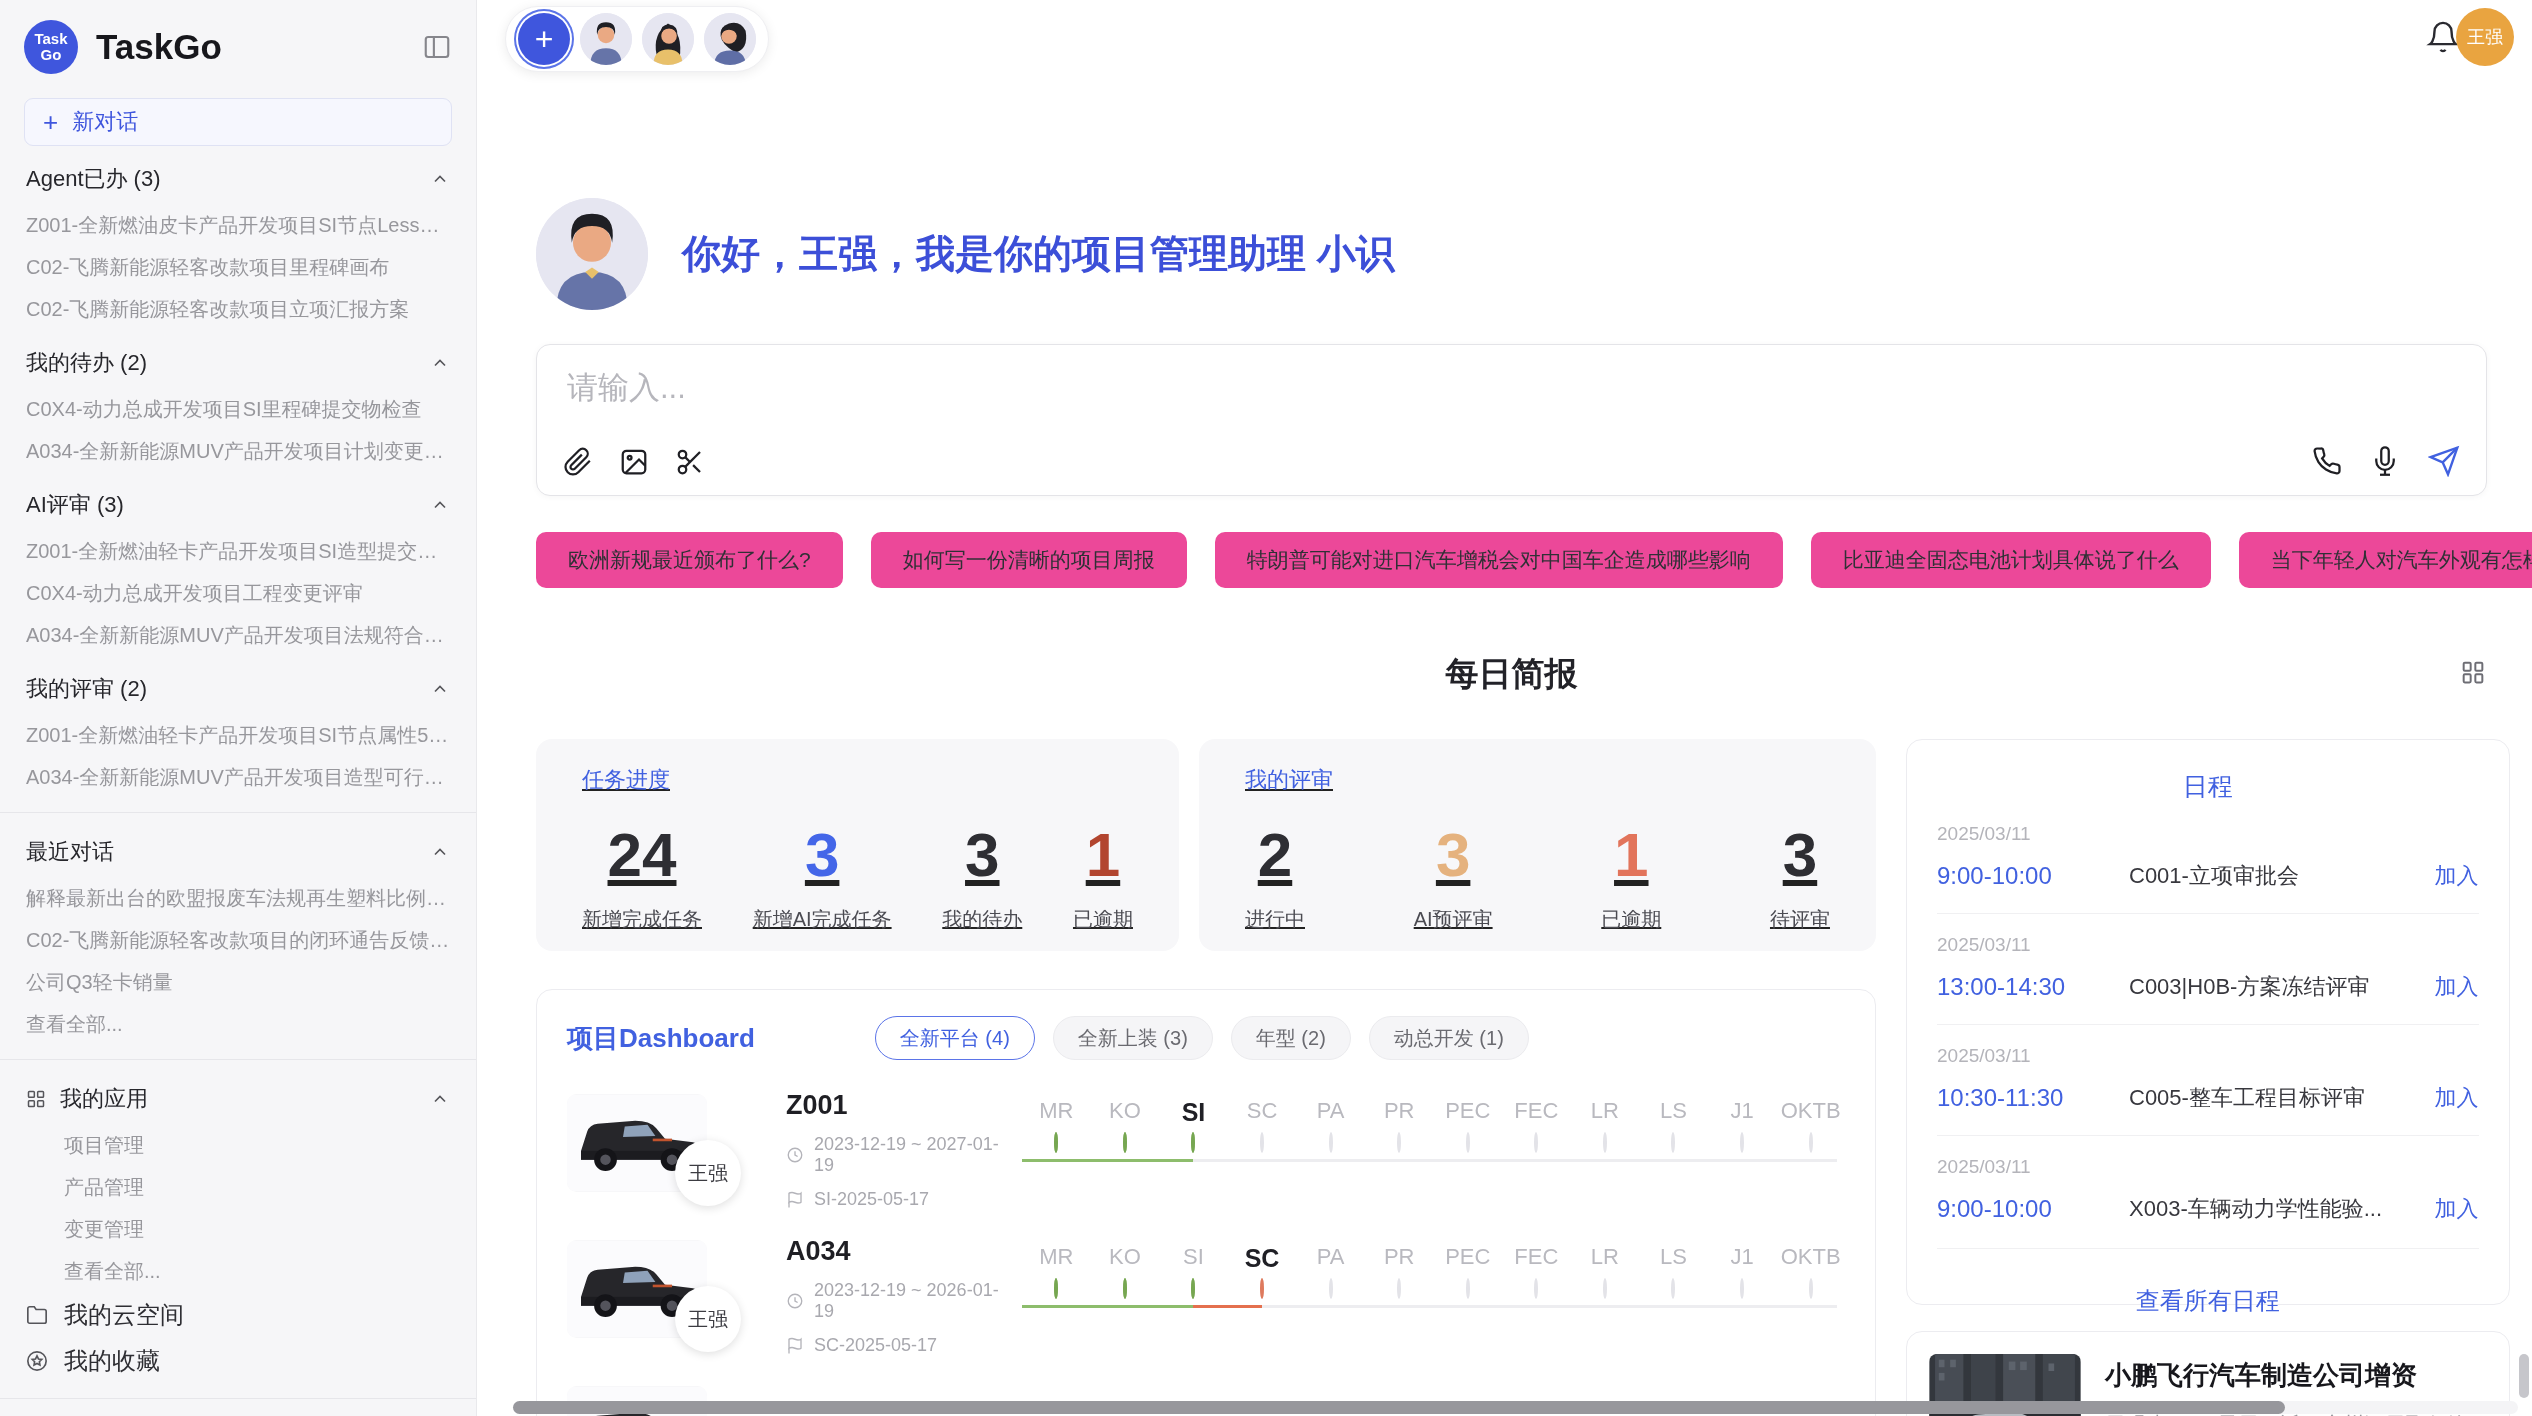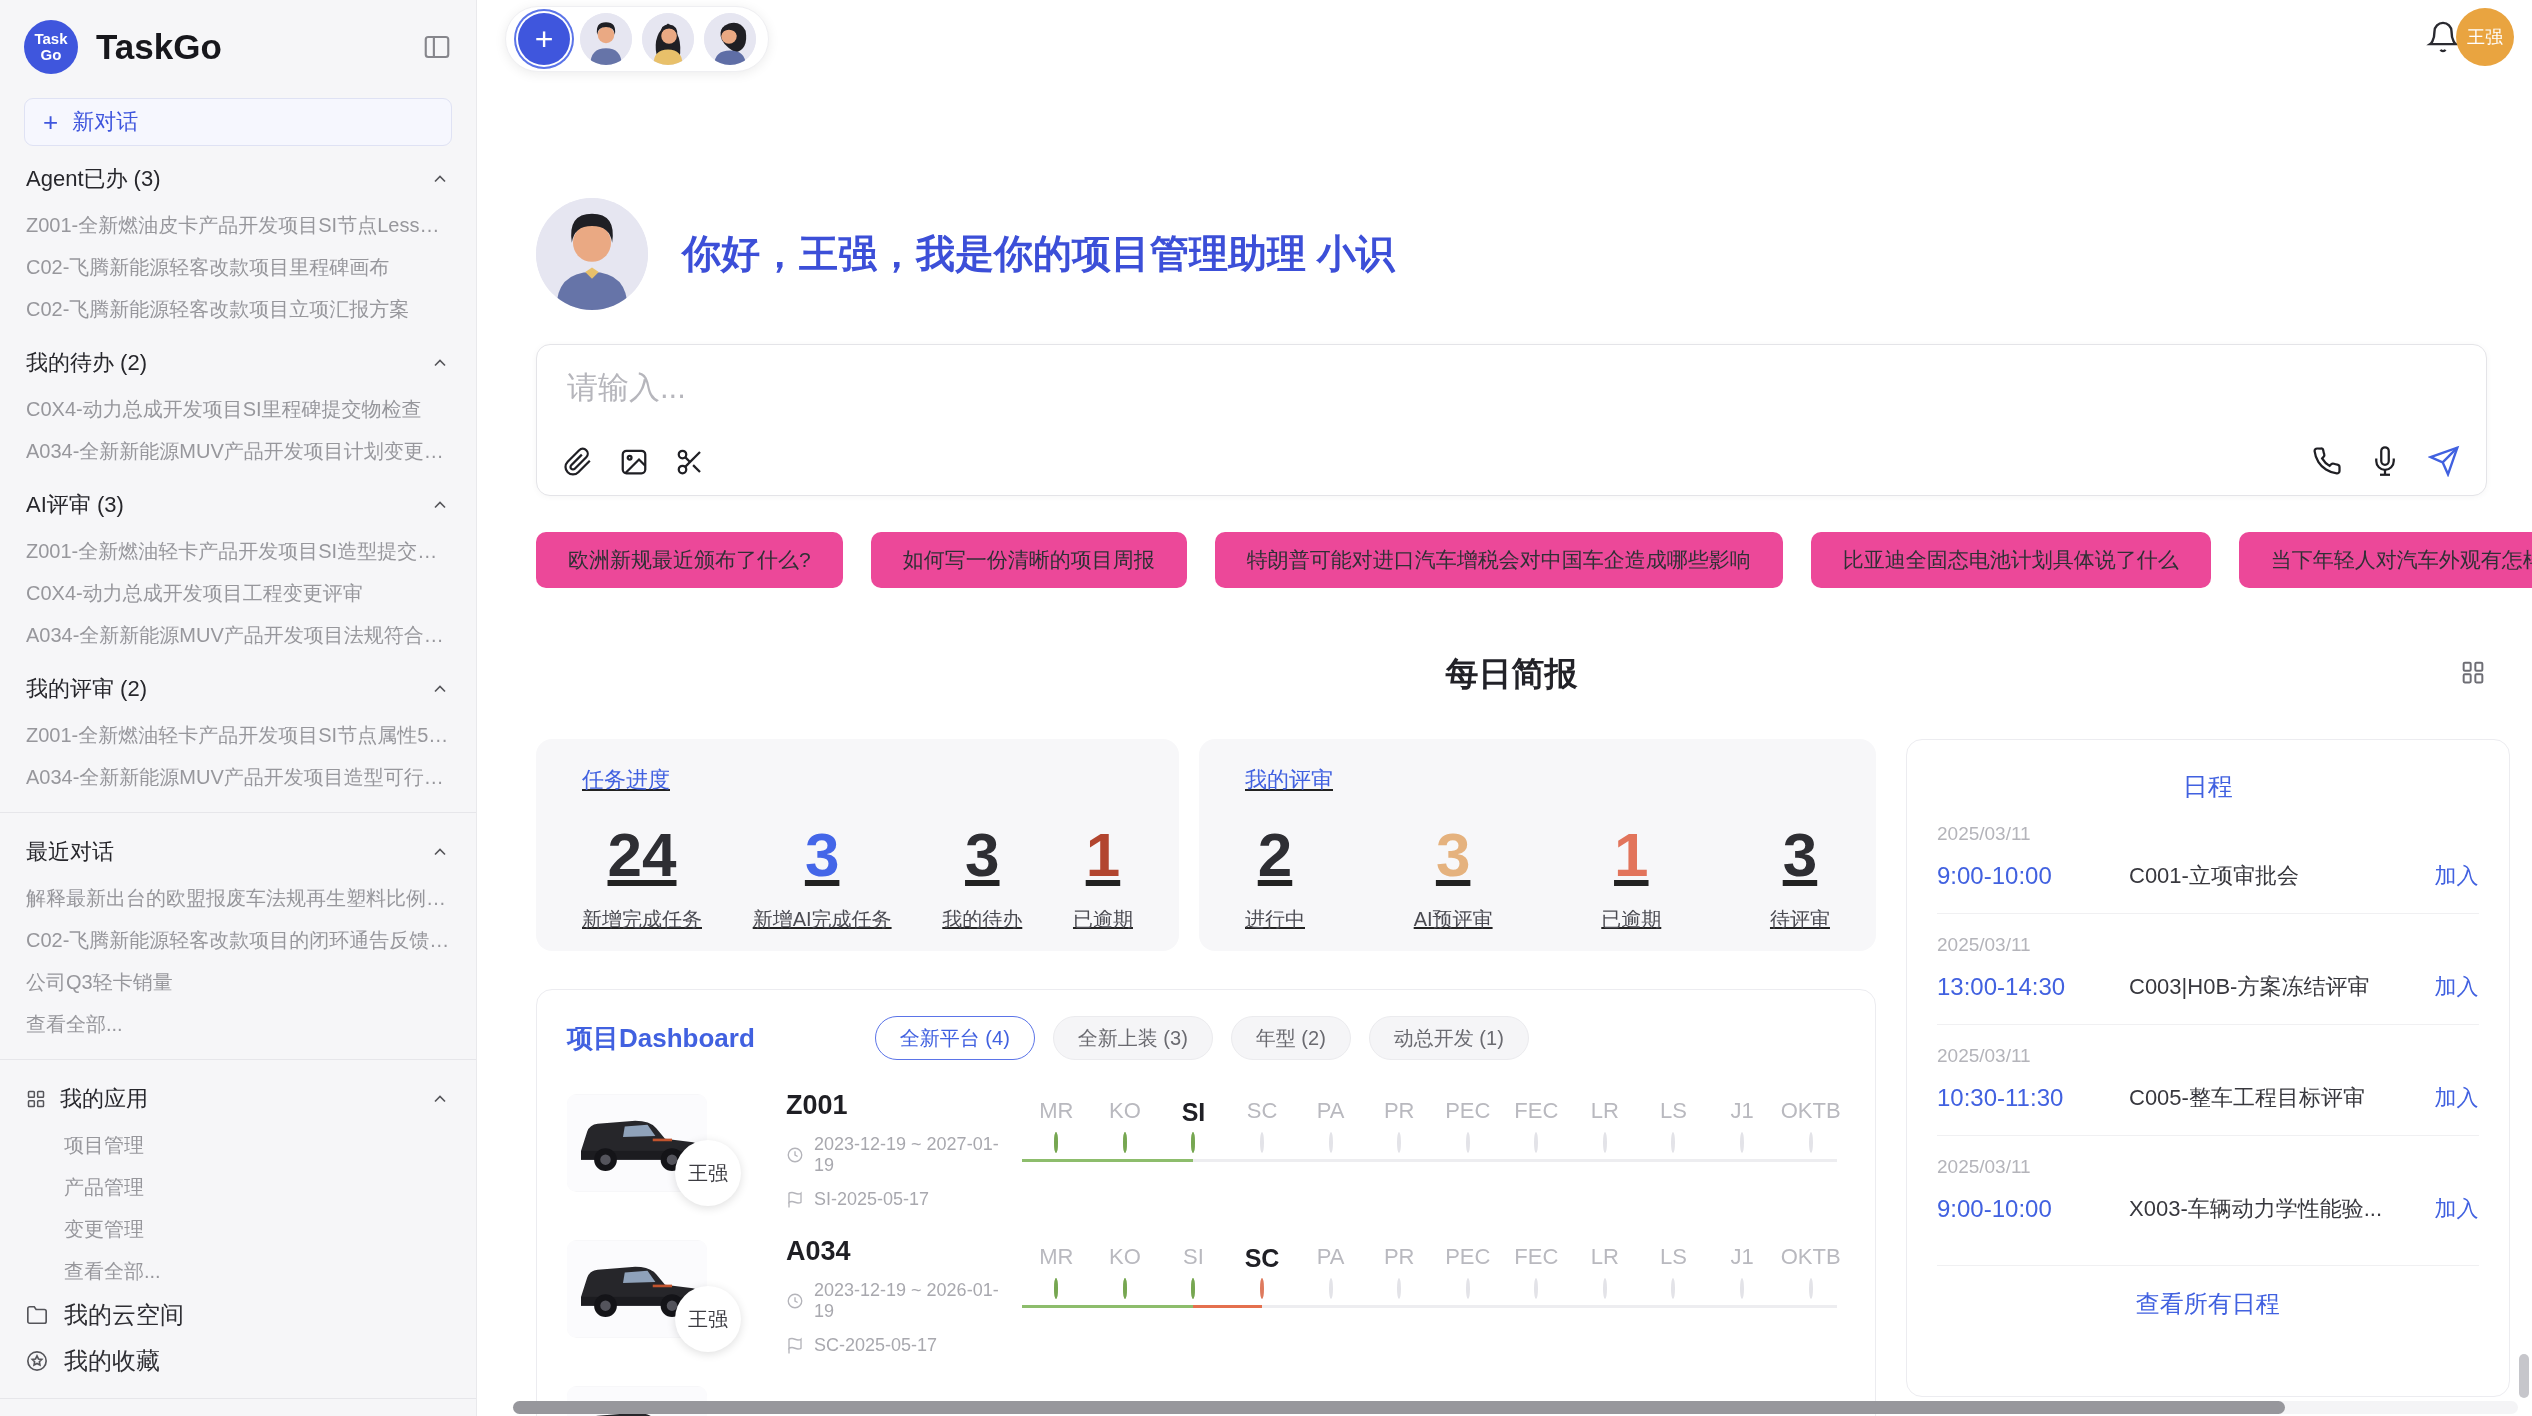--- a/index.html
+++ b/index.html
@@ -85,30 +85,30 @@
   .line{position:absolute;top:61px;height:3px;background:#ededf0;left:1%;right:1%;}
   .line-green{position:absolute;top:61px;height:3px;background:#8dbd6c;left:0;width:20.8%;}
   .line-red{position:absolute;top:61px;height:3px;background:#e4704e;left:20.8%;width:8.4%;}
   .ms-cell{flex:1;text-align:center;position:relative;}
   .ms-label{font-size:22px;color:#b9b9bf;height:36px;display:block;}
   .ms-label.current{color:#202026;font-weight:700;font-size:25px;}
   .ms-dot{width:22px;height:28px;border-radius:50%;background:#fff;border:2px solid #e3e3e8;margin:12px auto 0;position:relative;}
   .ms-dot.done{background:#a9cb8d;border-color:#76a651;}
   .ms-dot.overdue{background:#f8e3dc;border-color:#de7a5e;}
 
-  .sched-card{border:1px solid #ececf0;border-radius:16px;padding:26px 30px 20px;height:658px;background:#fff;}
+  .sched-card{border:1px solid #ececf0;border-radius:16px;padding:26px 30px 20px;height:566px;background:#fff;}
   .sched-title{text-align:center;font-size:25px;color:#4161e0;margin-top:4px;}
   .entry{padding:20px 0 22px;}
   .entry + .entry{border-top:1px solid #f0f0f2;}
   .entry-date{font-size:19px;color:#b4b4ba;}
   .entry-row{display:flex;align-items:center;margin-top:16px;}
   .entry-time{font-size:24px;color:#4161e0;width:192px;flex:none;}
   .entry-title{flex:1;font-size:22px;color:#38383e;white-space:nowrap;overflow:hidden;text-overflow:ellipsis;}
   .entry-join{font-size:22px;color:#4161e0;margin-left:12px;cursor:pointer;flex:none;}
-  .view-all{border-top:1px solid #f0f0f2;padding-top:22px;margin-top:19px;text-align:center;font-size:24px;color:#4161e0;cursor:pointer;}
+  .view-all{border-top:1px solid #f0f0f2;padding-top:36px;margin-top:2px;text-align:center;font-size:24px;color:#4161e0;cursor:pointer;}
 
   .news-card{margin-top:26px;border:1px solid #ececf0;border-radius:16px;padding:22px;display:flex;gap:24px;height:168px;background:#fff;}
   .news-img{width:152px;height:104px;border-radius:8px;flex:none;overflow:hidden;}
   .news-title{font-size:26px;font-weight:700;color:#17171c;margin-top:4px;}
   .news-body{font-size:21px;color:#96969c;margin-top:18px;white-space:nowrap;overflow:hidden;}
 
   .hscroll{position:absolute;left:36px;right:14px;bottom:2px;height:13px;border-radius:7px;background:#f4f4f6;}
   .hthumb{position:absolute;left:0;top:0;height:13px;width:1772px;border-radius:7px;background:#97979c;}
   .vthumb{position:absolute;right:3px;bottom:18px;width:10px;height:44px;border-radius:5px;background:#c6c6cb;}
 </style>

